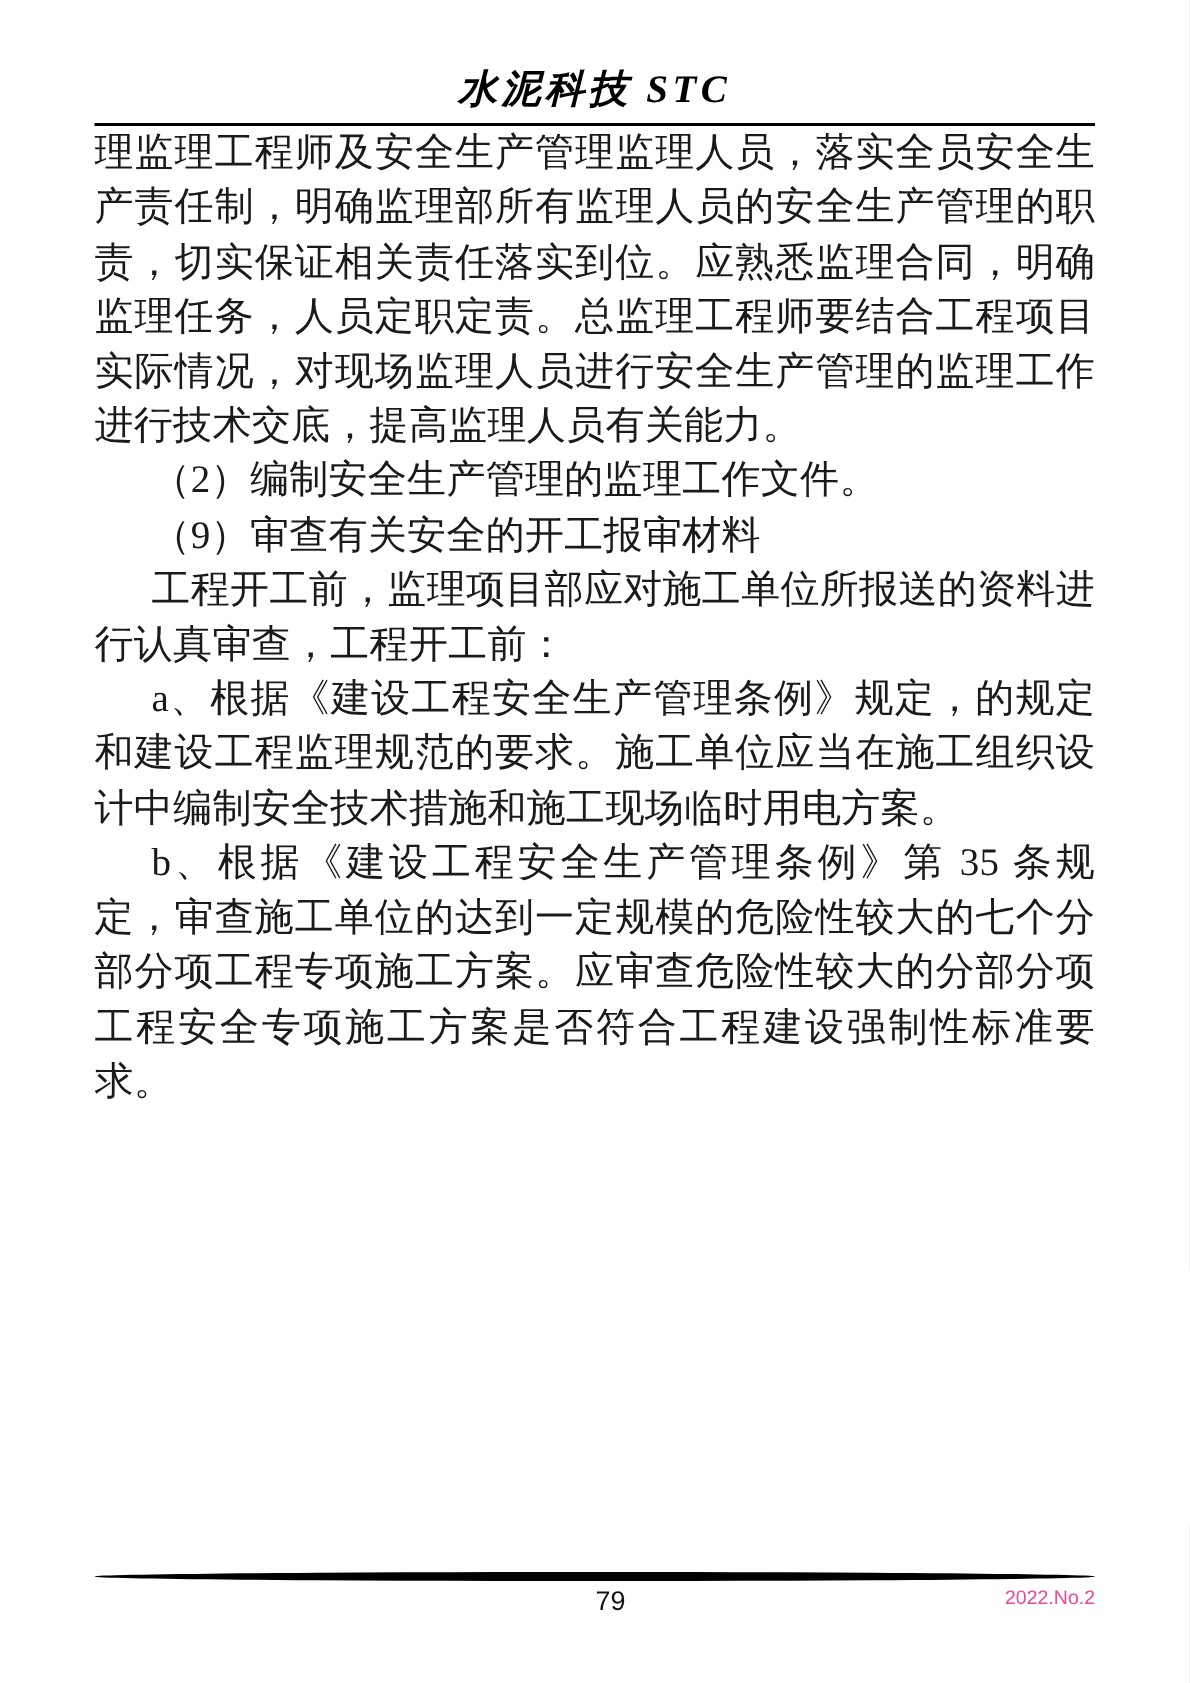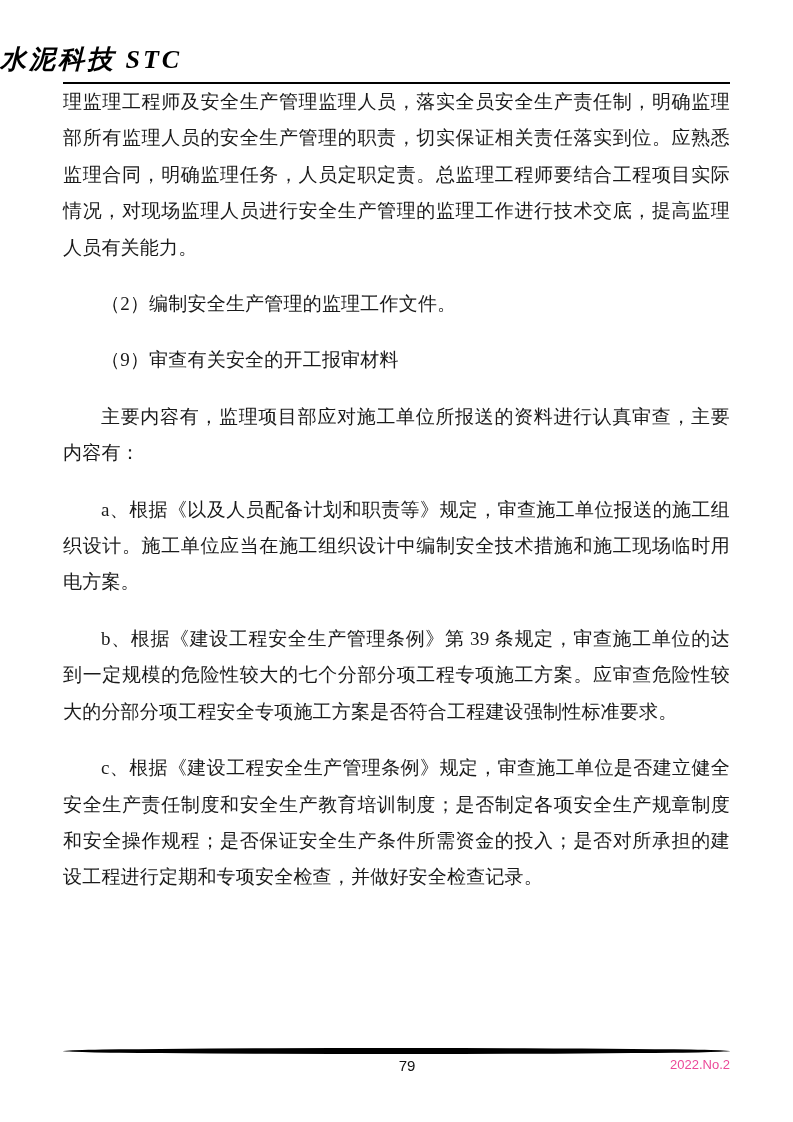--- a/index.html
+++ b/index.html
@@ -12,21 +12,21 @@
     background: #ffffff;
     font-family: "Liberation Serif", "DejaVu Serif", serif;
     color: #1a1a1a;
     overflow: hidden;
   }
   .header-title {
     position: absolute;
     top: 42px;
     left: 0;
     right: 0;
-    text-align: left;
+    text-align: center;
     font-size: 26px;
     font-style: italic;
     font-weight: bold;
     letter-spacing: 3px;
     color: #000;
     white-space: nowrap;
   }
   .header-rule {
     position: absolute;
     top: 82px;
@@ -35,43 +35,43 @@
     height: 0;
     border-top: 2px solid #000;
   }
   .content {
     position: absolute;
     top: 84px;
     left: 63px;
     width: 667px;
   }
   .para {
-    font-size: 19px;
+    font-size: 26px;
     line-height: 36.4px;
     text-align: justify;
     letter-spacing: 0.2px;
   }
-  .para.indent { text-indent: 38px; margin-top: 20px; }
+  .para.indent { text-indent: 38px; }
   .footer-rule {
     position: absolute;
     top: 1048px;
     left: 63px;
     width: 667px;
     height: 6px;
     background: #000;
     border-radius: 50%;
   }
   .page-number {
     position: absolute;
     top: 1057px;
     left: 0;
     right: 0;
     text-align: center;
     font-family: "Liberation Sans", "DejaVu Sans", sans-serif;
-    font-size: 15px;
+    font-size: 18px;
     color: #111;
     padding-left: 21px;
   }
   .issue-number {
     position: absolute;
     top: 1057px;
     right: 63px;
     font-family: "Liberation Sans", "DejaVu Sans", sans-serif;
     font-size: 13px;
     color: #ec4899;
@@ -83,24 +83,23 @@
 <div class="page">
 
   <div class="header-title">水泥科技 STC</div>
 
   <div class="header-rule"></div>
 
   <div class="content">
     <p class="para">理监理工程师及安全生产管理监理人员，落实全员安全生产责任制，明确监理部所有监理人员的安全生产管理的职责，切实保证相关责任落实到位。应熟悉监理合同，明确监理任务，人员定职定责。总监理工程师要结合工程项目实际情况，对现场监理人员进行安全生产管理的监理工作进行技术交底，提高监理人员有关能力。</p>
     <p class="para indent">（2）编制安全生产管理的监理工作文件。</p>
     <p class="para indent">（9）审查有关安全的开工报审材料</p>
-    <p class="para indent">主要内容有，监理项目部应对施工单位所报送的资料进行认真审查，主要内容有：</p>
-    <p class="para indent">a、根据《以及人员配备计划和职责等》规定，审查施工单位报送的施工组织设计。施工单位应当在施工组织设计中编制安全技术措施和施工现场临时用电方案。</p>
-    <p class="para indent">b、根据《建设工程安全生产管理条例》第 39 条规定，审查施工单位的达到一定规模的危险性较大的七个分部分项工程专项施工方案。应审查危险性较大的分部分项工程安全专项施工方案是否符合工程建设强制性标准要求。</p>
-    <p class="para indent">c、根据《建设工程安全生产管理条例》规定，审查施工单位是否建立健全安全生产责任制度和安全生产教育培训制度；是否制定各项安全生产规章制度和安全操作规程；是否保证安全生产条件所需资金的投入；是否对所承担的建设工程进行定期和专项安全检查，并做好安全检查记录。</p>
+    <p class="para indent">工程开工前，监理项目部应对施工单位所报送的资料进行认真审查，工程开工前：</p>
+    <p class="para indent">a、根据《建设工程安全生产管理条例》规定，的规定和建设工程监理规范的要求。施工单位应当在施工组织设计中编制安全技术措施和施工现场临时用电方案。</p>
+    <p class="para indent">b、根据《建设工程安全生产管理条例》第 35 条规定，审查施工单位的达到一定规模的危险性较大的七个分部分项工程专项施工方案。应审查危险性较大的分部分项工程安全专项施工方案是否符合工程建设强制性标准要求。</p>
   </div>
 
   <div class="footer-rule"></div>
 
   <div class="page-number">79</div>
 
   <div class="issue-number">2022.No.2</div>
 
 </div>
 

